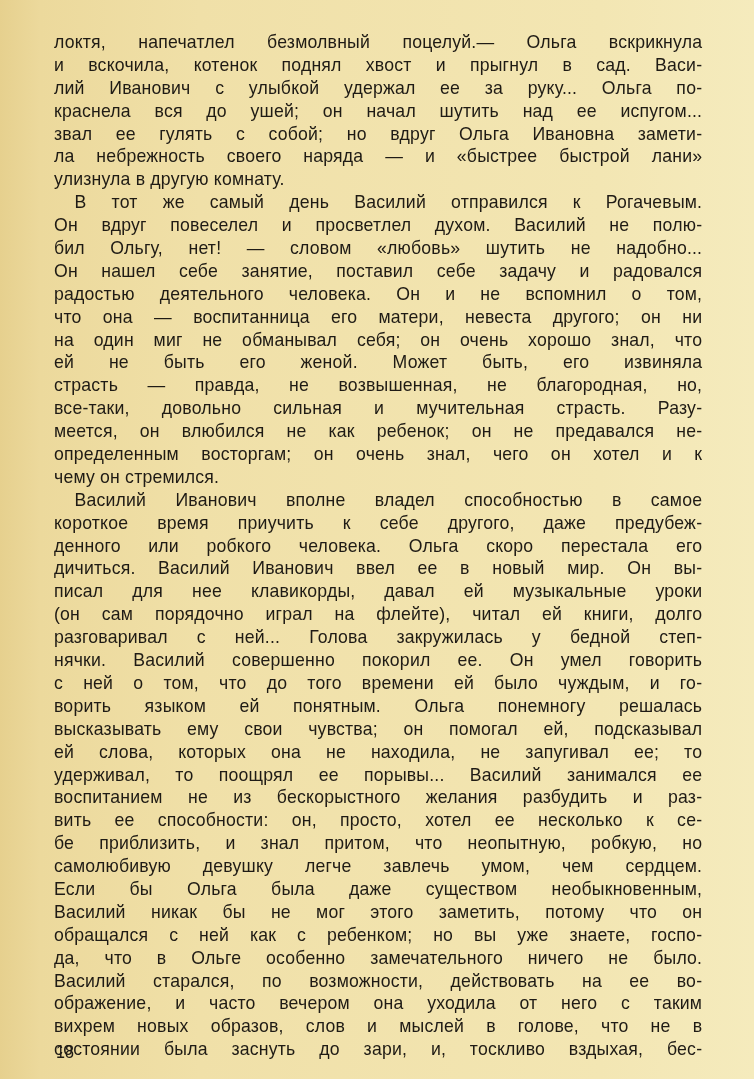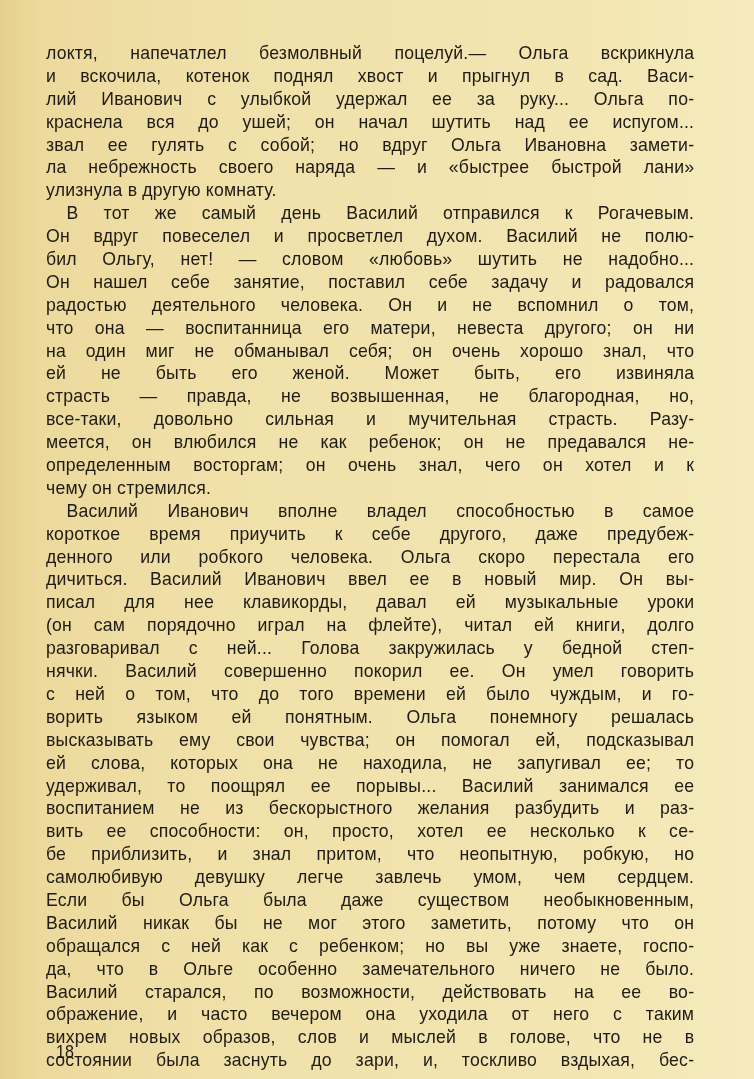--- a/index.html
+++ b/index.html
@@ -16,24 +16,23 @@
     }
     .page {
       position: absolute;
       left: 0;
       top: 0;
       width: 754px;
       height: 1079px;
     }
     .text-block {
       position: absolute;
-      left: 46px;
+      left: 54px;
       top: 31px;
       width: 648px;
-      margin-top: 11px;
     }
     .line {
       display: block;
       height: 22.9px;
       line-height: 22.9px;
       font-size: 19px;
       color: #1f1b15;
       white-space: nowrap;
       text-align: justify;
       text-align-last: justify;

